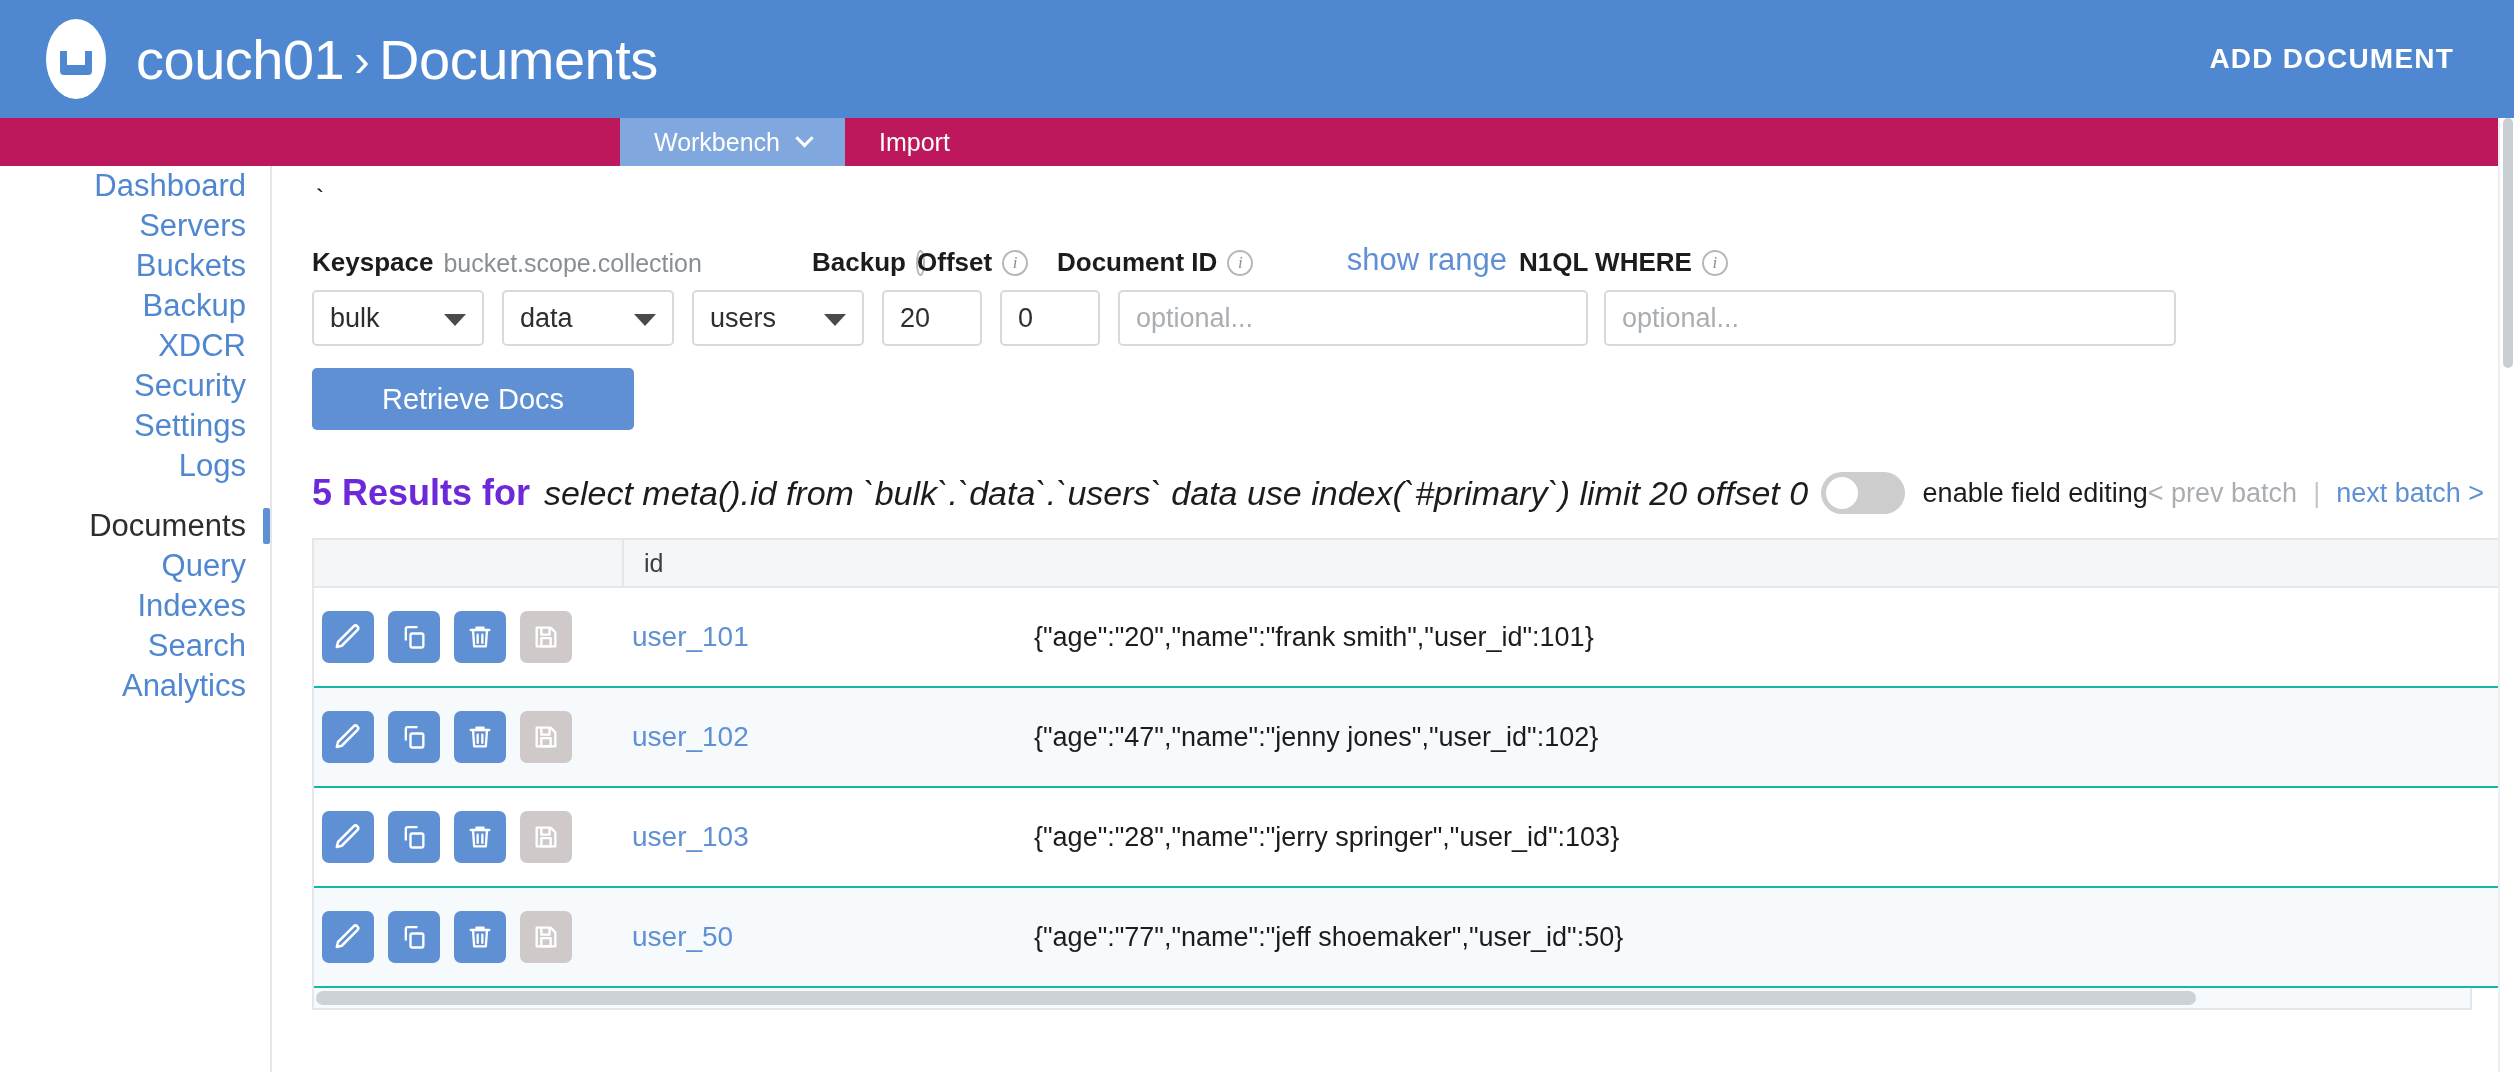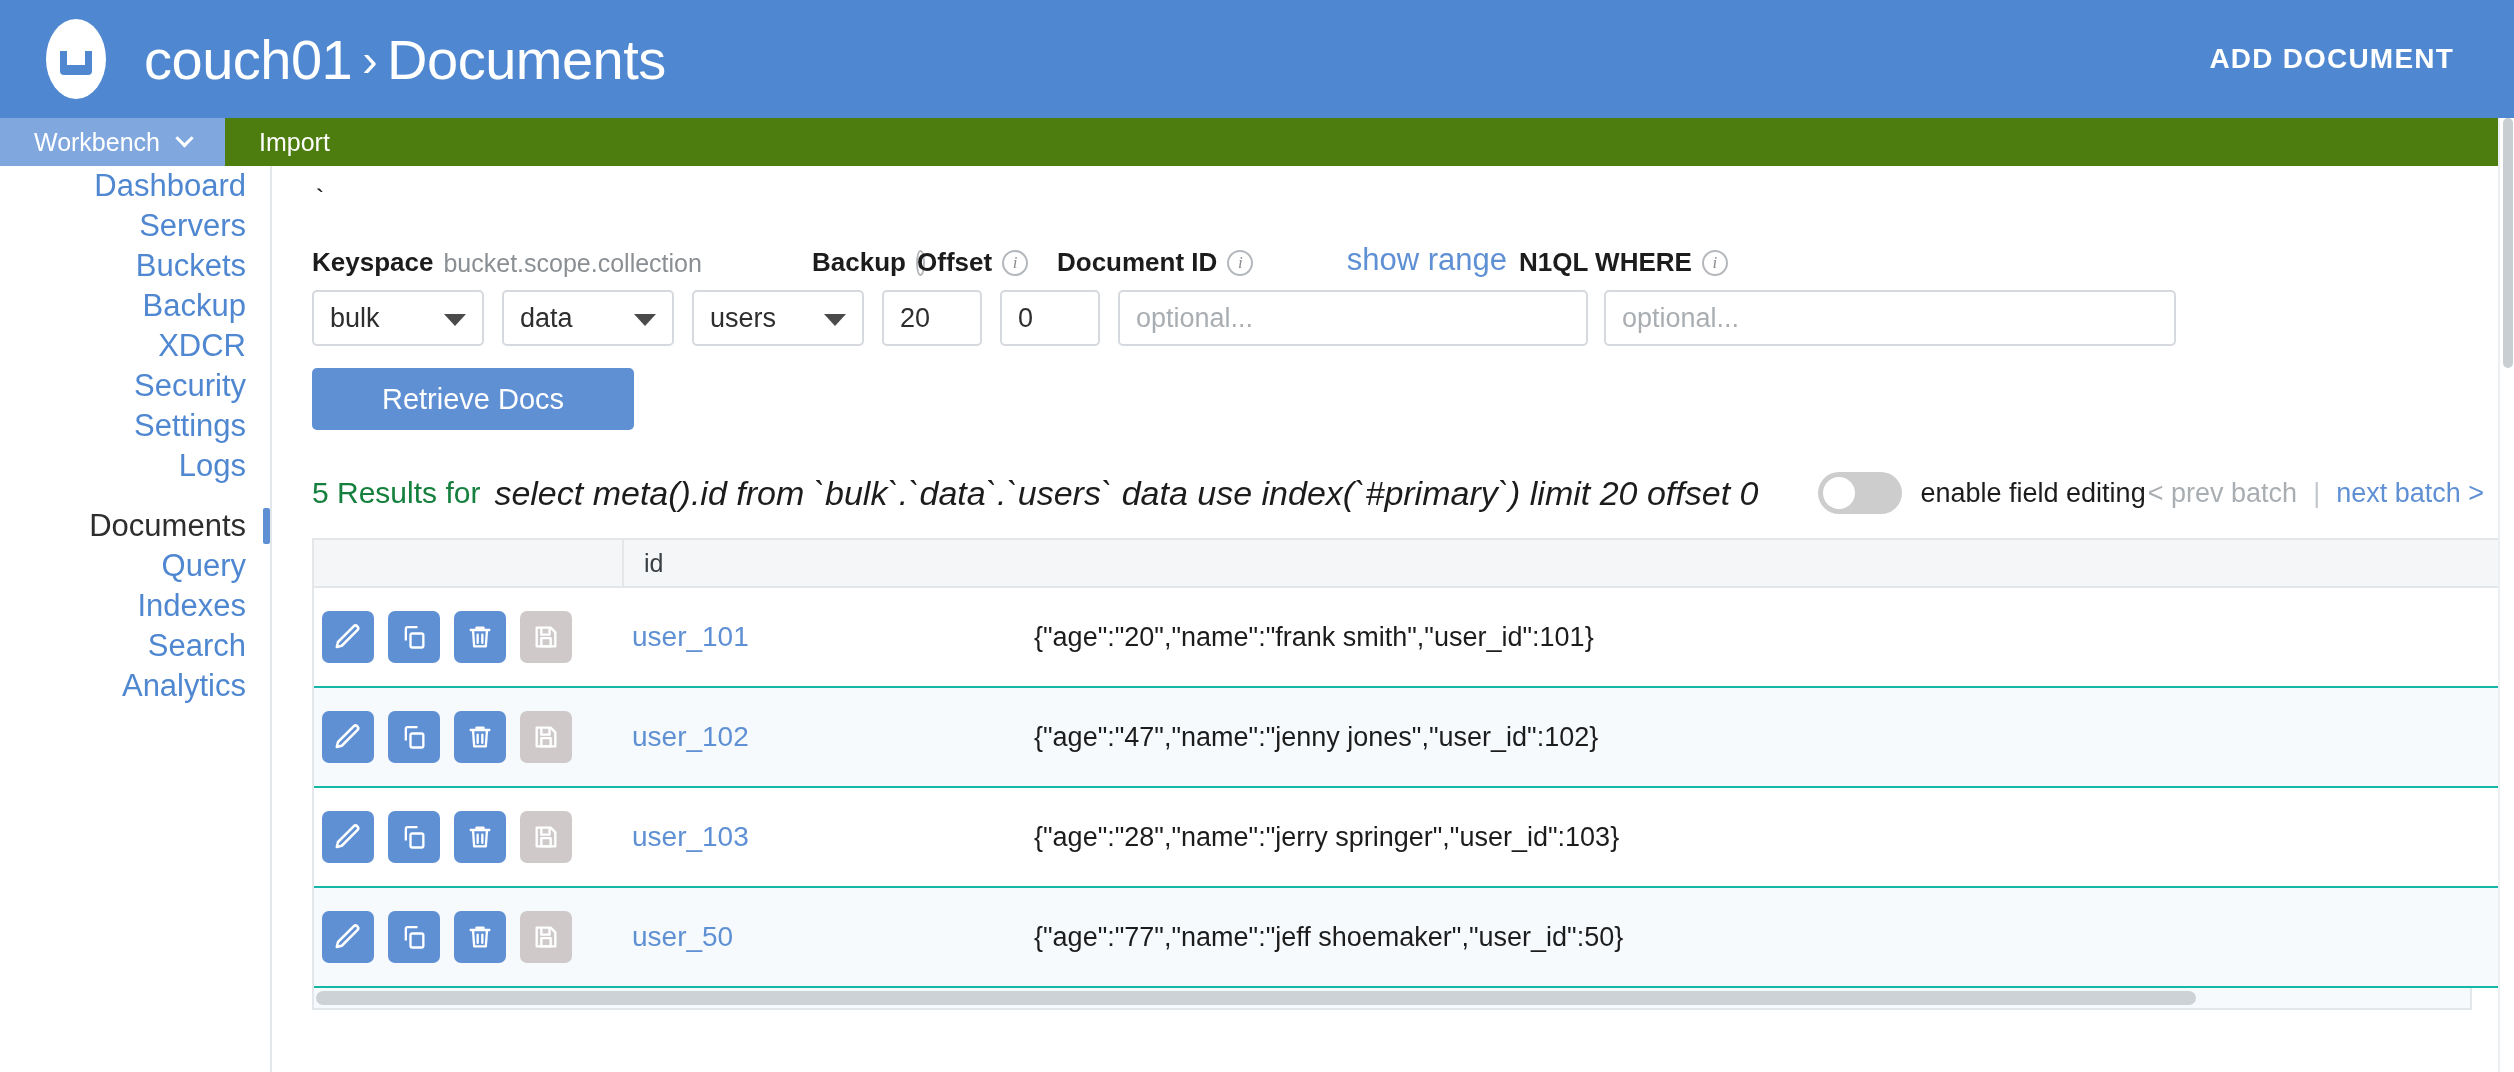--- a/index.html
+++ b/index.html
@@ -11,21 +11,20 @@
   }
 
   
   .app-header {
     height: 118px;
     background: #4f87d0;
     display: flex;
     align-items: center;
     padding: 0 60px 0 32px;
     position: relative;
-    gap: 8px;
   }
   .logo-wrap { width: 88px; height: 88px; flex: 0 0 auto; }
   .logo-wrap svg { display: block; }
   .breadcrumb {
     color: #ffffff;
     font-size: 56px;
     font-weight: 400;
     margin-left: 16px;
     letter-spacing: -0.5px;
     white-space: nowrap;
@@ -39,23 +38,24 @@
     letter-spacing: 1.2px;
     cursor: pointer;
     white-space: nowrap;
     background: none; border: none;
     font-family: inherit;
   }
 
   
   .tab-bar {
     height: 48px;
-    background: #4d7c0f;
+    background: #be185d;
     display: flex;
     align-items: stretch;
+    padding-left: 620px;
   }
   .tab {
     display: flex;
     align-items: center;
     justify-content: center;
     color: #ffffff;
     font-size: 25px;
     padding: 0 34px;
     cursor: pointer;
     white-space: nowrap;
@@ -194,21 +194,21 @@
     text-align: center;
   }
 
   
   .results-row {
     display: flex;
     align-items: center;
     margin-top: 40px;
     height: 46px;
   }
-  .results-count { font-size: 30px; font-weight: 400; color: #15803d; white-space: nowrap; }
+  .results-count { font-size: 36px; font-weight: 700; color: #6d28d9; white-space: nowrap; }
   .results-query {
     font-size: 34px;
     font-style: italic;
     color: #1c1c1c;
     margin-left: 14px;
     white-space: nowrap;
   }
   .toggle {
     width: 84px; height: 42px;
     border-radius: 21px;

